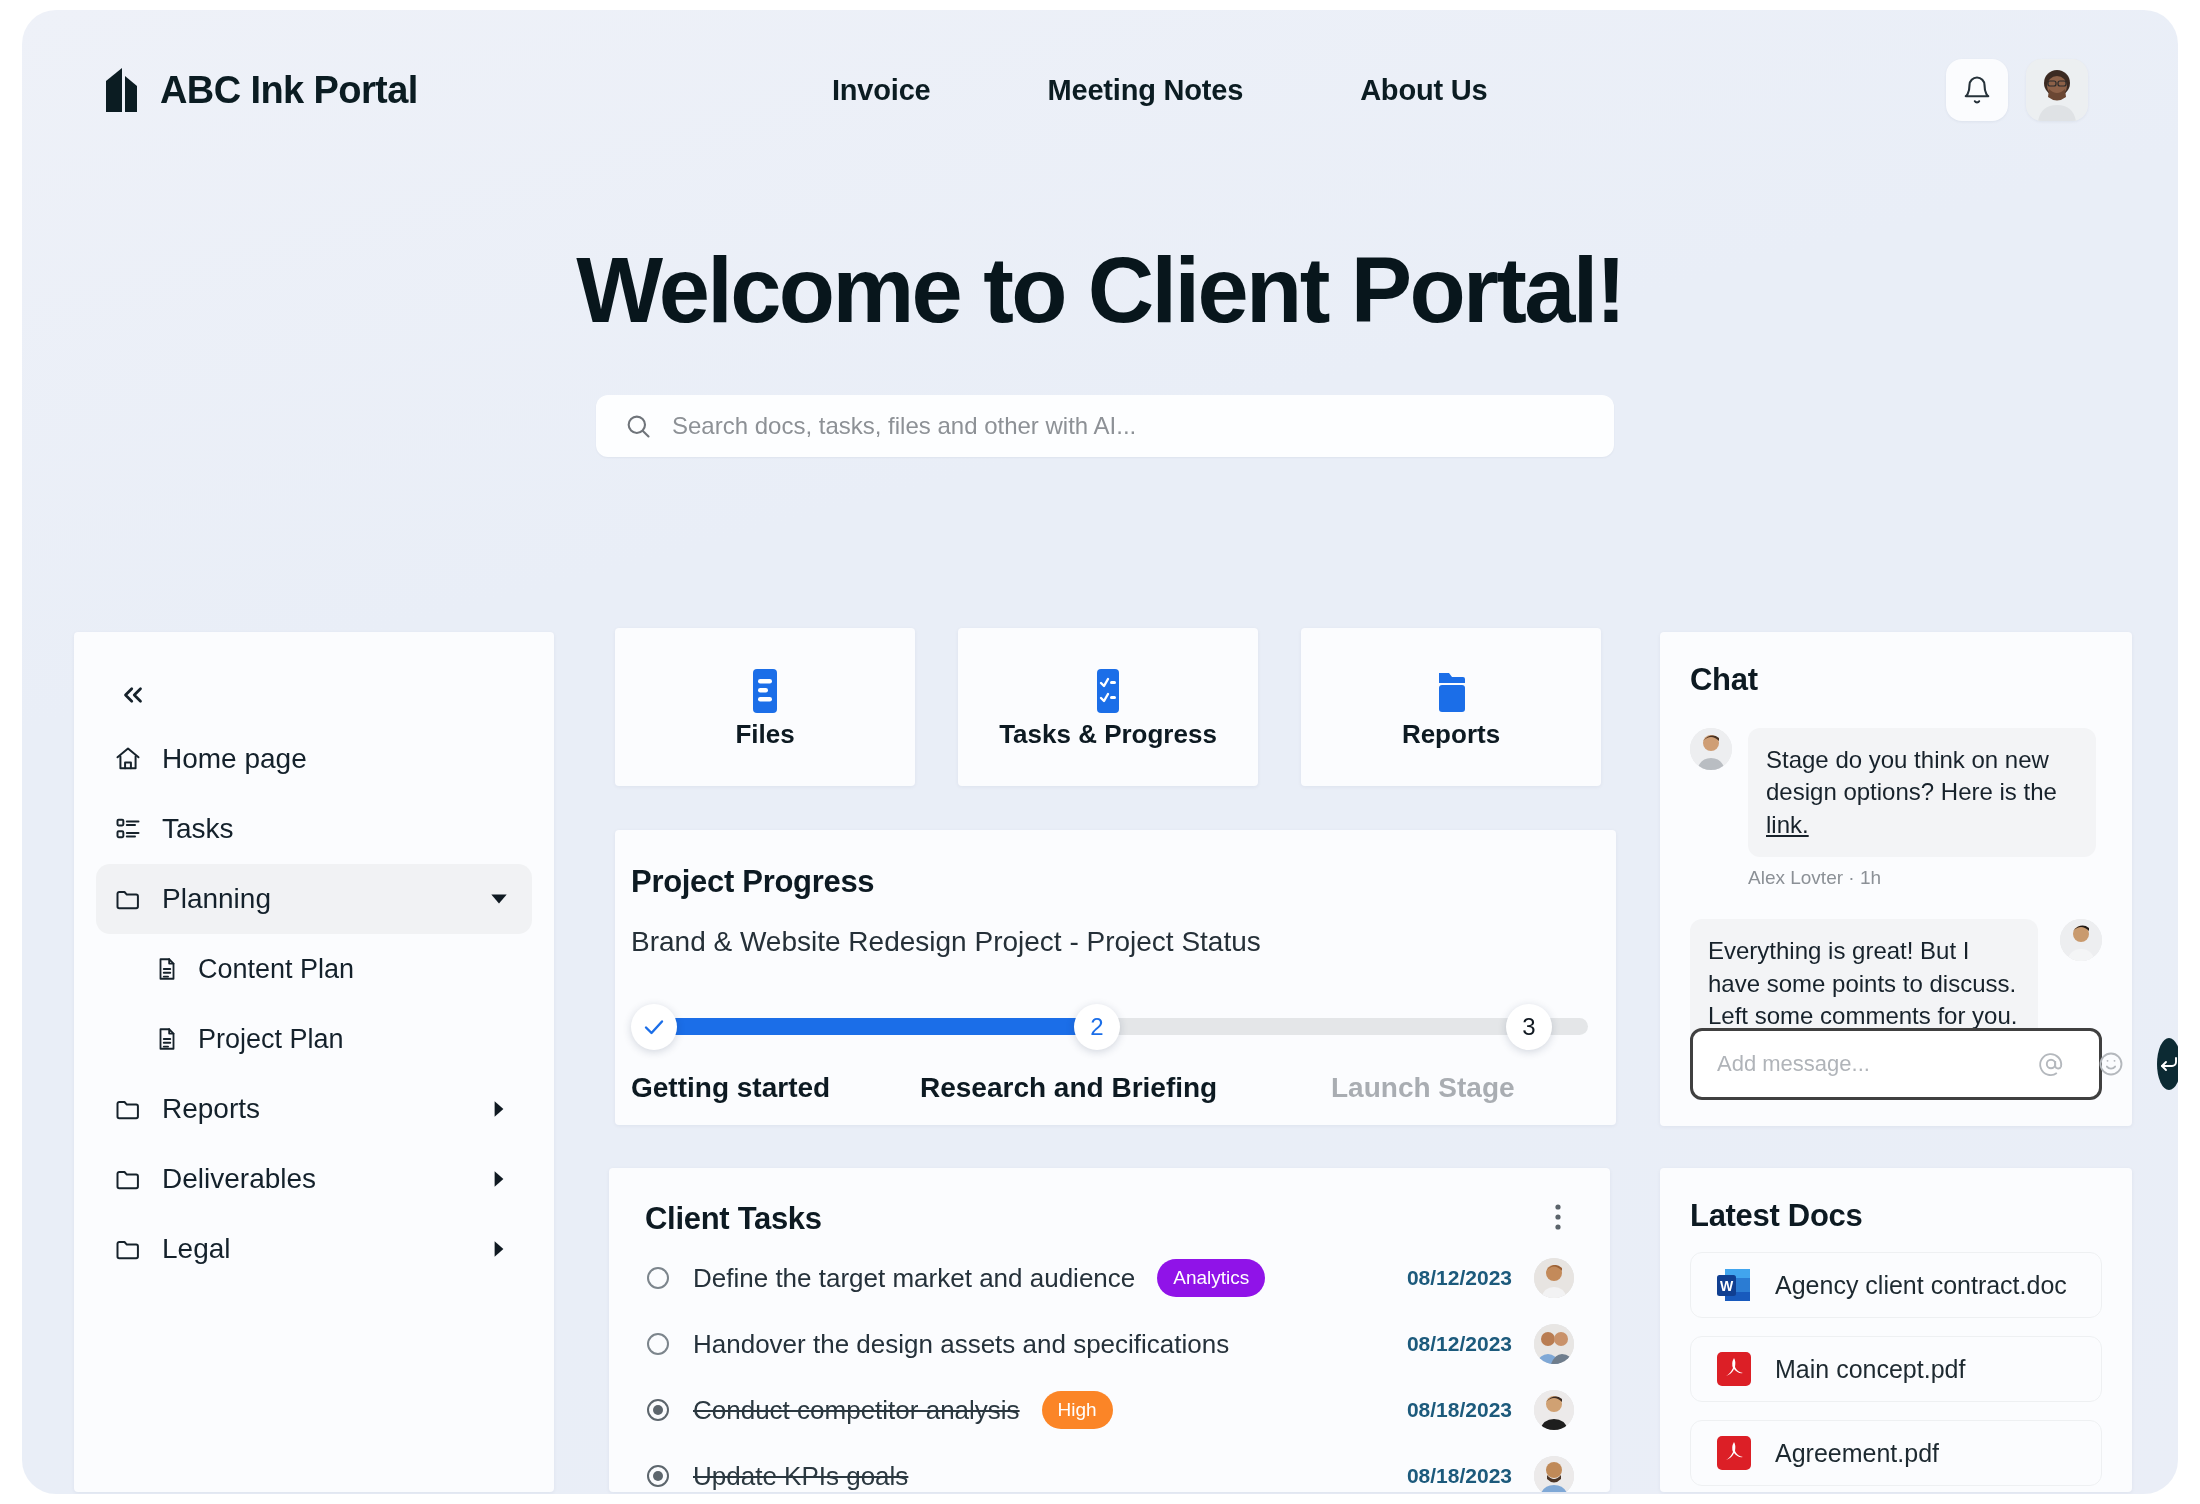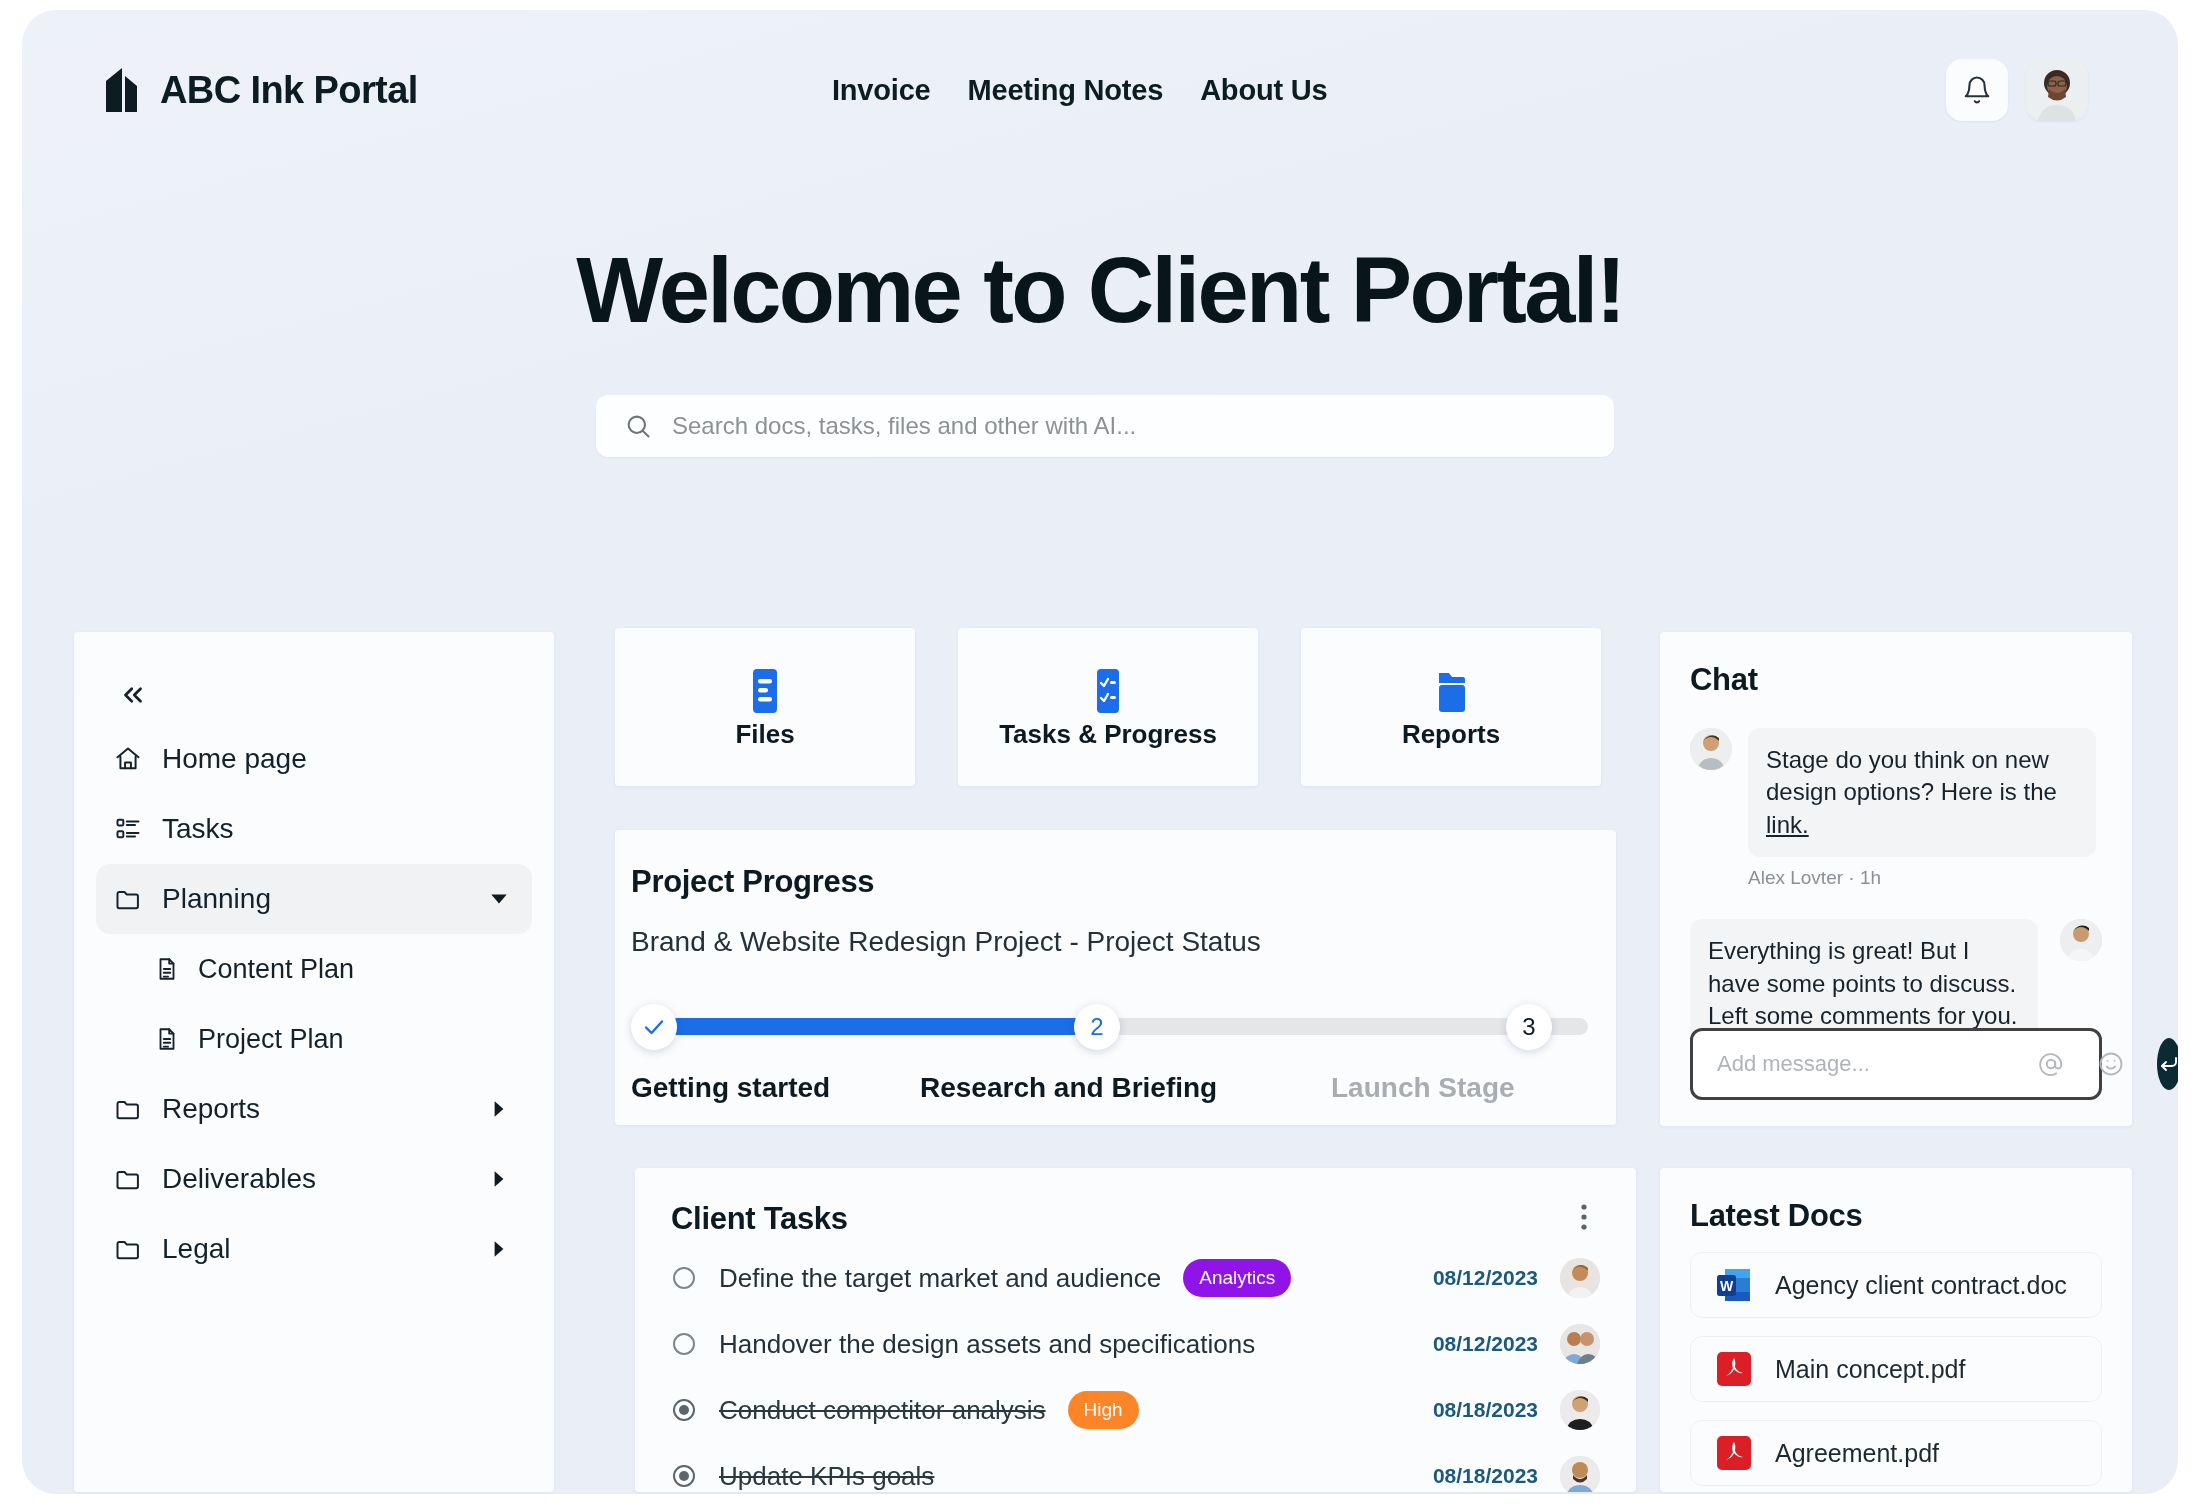--- a/index.html
+++ b/index.html
@@ -45,21 +45,21 @@
     letter-spacing: -0.6px;
     white-space: nowrap;
   }
 
   #topnav {
     position: absolute;
     left: 810px; top: 0;
     height: 160px;
     display: flex;
     align-items: center;
-    gap: 37px;
+    gap: 117px;
   }
   #topnav .nav-link {
     font-size: 29px;
     font-weight: bold;
     color: #0b1c22;
     white-space: nowrap;
     cursor: pointer;
     letter-spacing: -0.2px;
   }
 
@@ -232,21 +232,21 @@
     font-size: 28px;
     font-weight: bold;
     white-space: nowrap;
   }
   #sl-1 { left: 0; color: #0d1a22; }
   #sl-2 { left: 289px; color: #0d1a22; }
   #sl-3 { left: 700px; color: #a9adb2; }
 
   
   #tasks-card {
-    left: 613px; top: 1158px;
+    left: 587px; top: 1158px;
     width: 1001px; height: 324px;
     padding: 30px 36px 0 36px;
     overflow: hidden;
   }
   #tasks-head {
     display: flex; align-items: center; justify-content: space-between;
   }
   #tasks-title {
     font-size: 31px; font-weight: bold; color: #0d1a22;
     letter-spacing: -0.3px;

